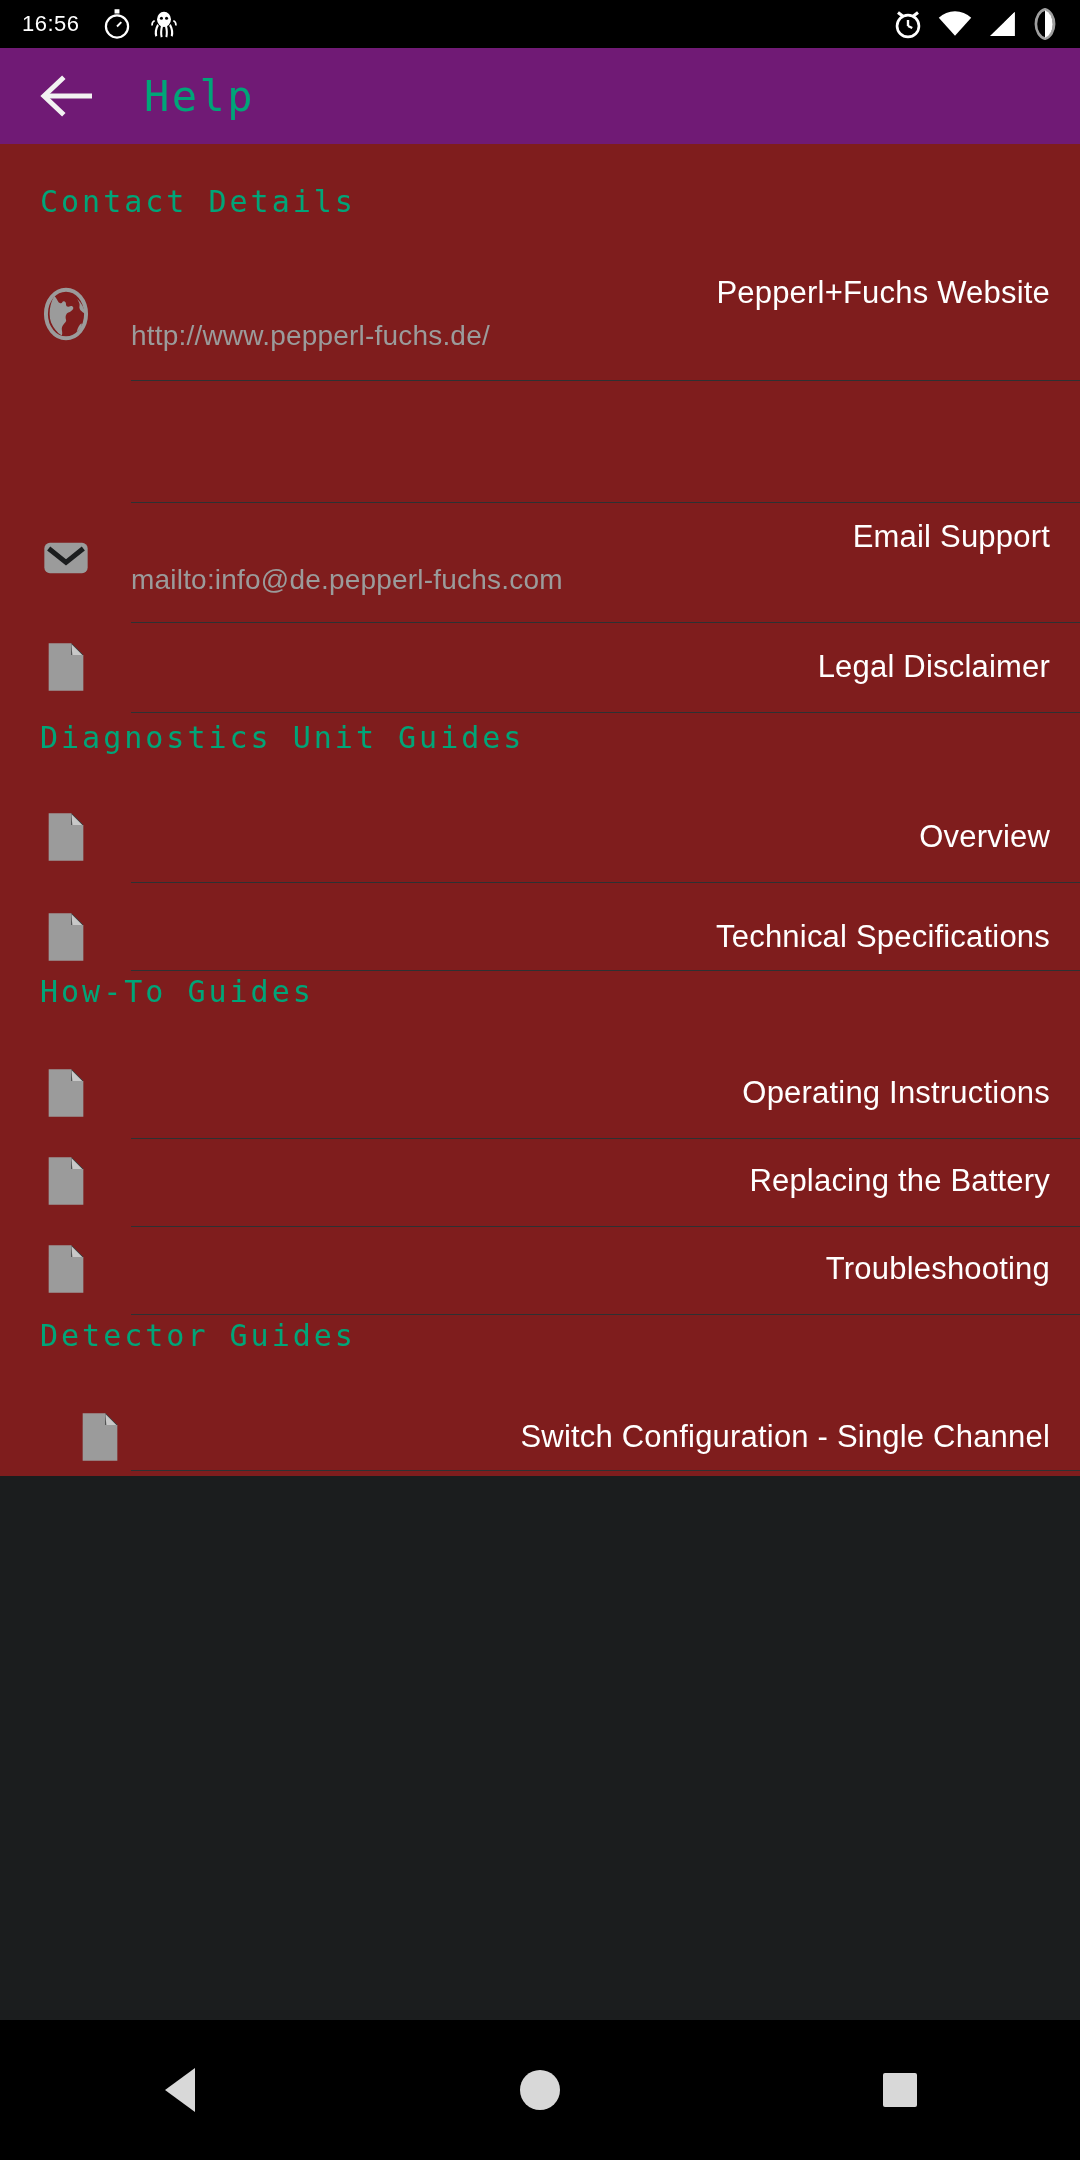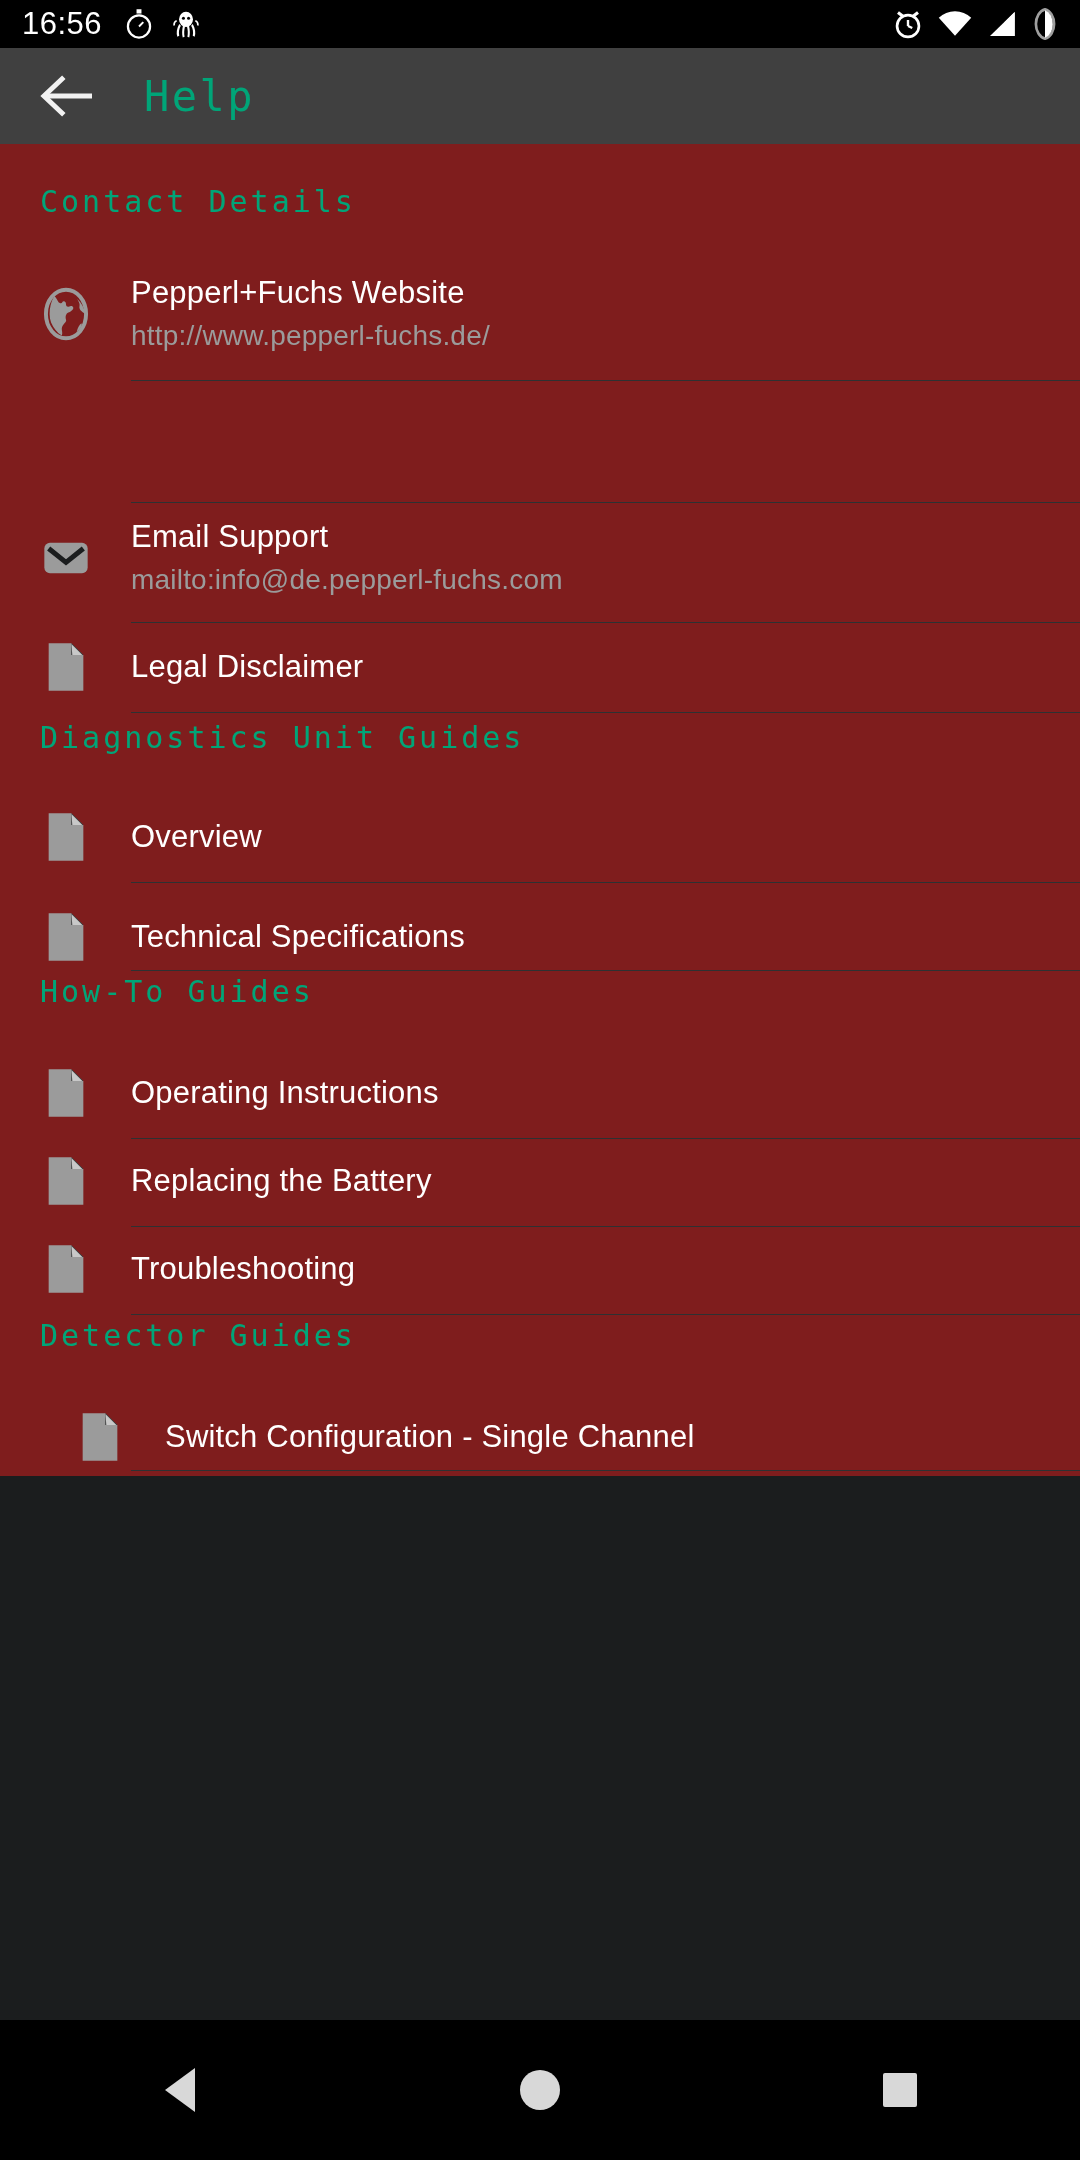--- a/index.html
+++ b/index.html
@@ -11,32 +11,32 @@
   }
   #screen { position:relative; width:1080px; height:2160px; background:#1b1d1e; }
 
   
   .statusbar {
     position:absolute; top:0; left:0; width:1080px; height:48px;
     background:#000; display:flex; align-items:center;
     padding:0 22px;
   }
   .sb-time {
-    color:#fff; font-size:31px; letter-spacing:.5px;
+    color:#fff; font-size:22px; letter-spacing:.5px;
     font-family:"Liberation Sans", sans-serif;
   }
   .sb-left-icons { display:flex; align-items:center; gap:18px; margin-left:22px; }
   .sb-spacer { flex:1; }
   .sb-right-icons { display:flex; align-items:center; gap:14px; }
   .sb-ico { display:block; }
 
   
   .appbar {
     position:absolute; top:48px; left:0; width:1080px; height:96px;
-    background:#404040; display:flex; align-items:center;
+    background:#701a75; display:flex; align-items:center;
   }
   .back-btn {
     width:96px; height:96px; margin-left:20px;
     display:flex; align-items:center; justify-content:center;
     cursor:pointer;
   }
   .appbar-title {
     color:#00a578;
     font-size:42px;
     margin-left:28px;
@@ -67,20 +67,21 @@
     cursor:pointer;
   }
   .row-icon {
     width:131px; min-width:131px;
     display:flex; align-items:center; justify-content:center;
   }
   .row-body { flex:1; padding-right:30px; }
   .row-title {
     color:#ffffff; font-size:31px; line-height:40px;
     letter-spacing:.2px;
+    text-align:right;
   }
   .row-sub {
     color:#9b9b9b; font-size:28px; line-height:38px;
     letter-spacing:.2px; margin-top:4px;
   }
   .divider {
     position:absolute; left:131px; width:949px; height:1px;
     background:#2e3132;
   }
   .doc-ico { display:block; }

